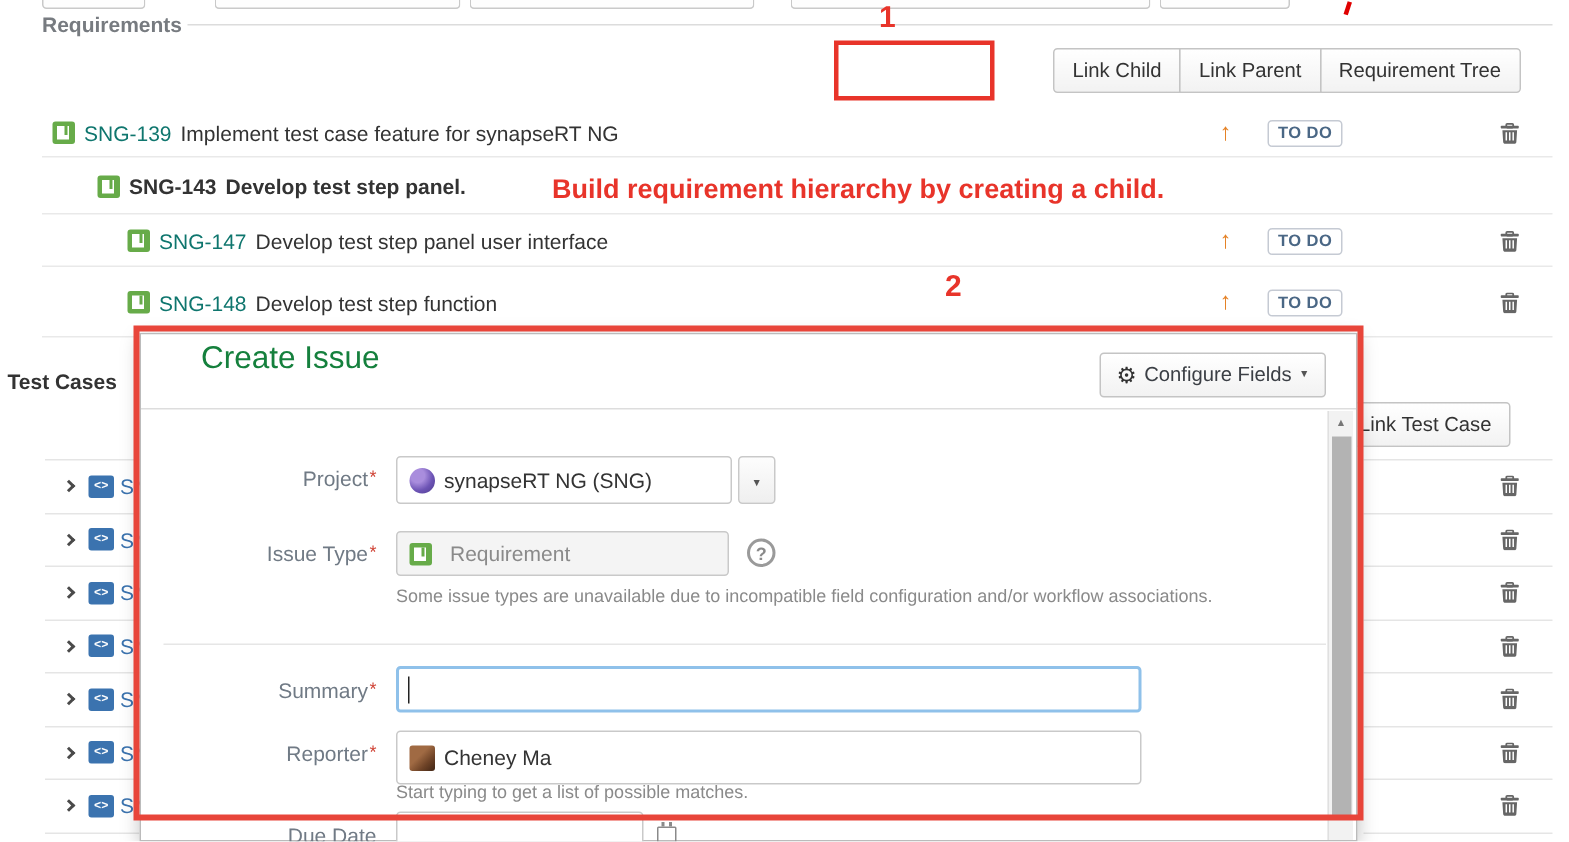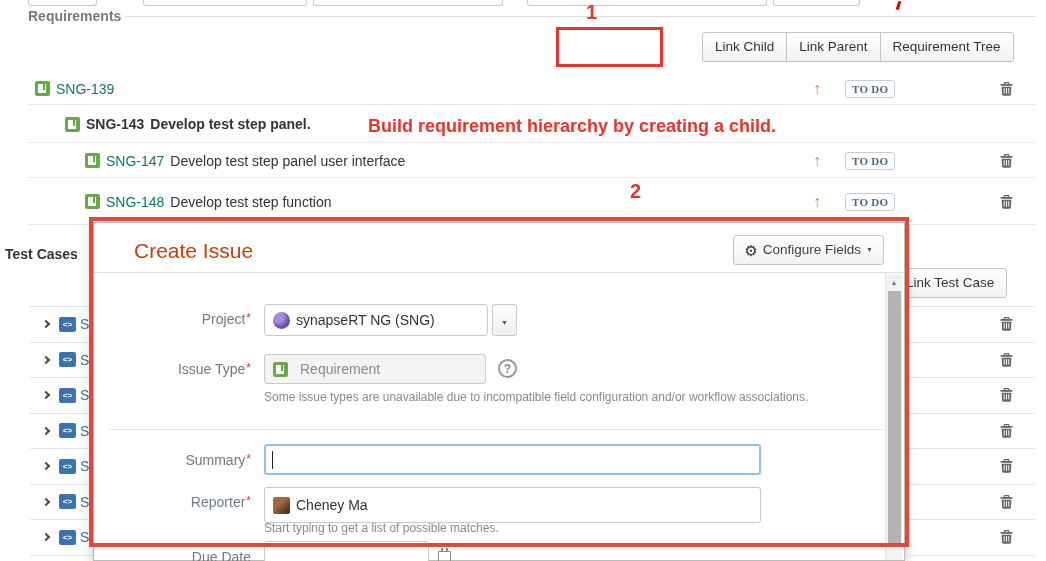--- a/index.html
+++ b/index.html
@@ -30,41 +30,41 @@
              display:flex; align-items:center; font-size:14px; }
   .req-icon { display:inline-block; width:15px; height:15px; background:#67ab49; border-radius:2px;
               position:relative; flex:0 0 auto; margin-right:6px; }
   .req-icon::after { content:""; position:absolute; left:3px; top:3px; width:8px; height:9px; background:#fff; }
   .req-icon::before { content:""; position:absolute; left:8px; top:3px; width:2px; height:6px; background:#67ab49; z-index:1; }
   .req-key { color:#0f766e; text-decoration:none; margin-right:6px; cursor:pointer; }
   .req-sum { color:#333; }
   .row-bold .req-key, .row-bold .req-sum { font-weight:bold; color:#333; }
   .prio-up { position:absolute; left:785px; color:#e58226; font-weight:bold; font-size:16px; line-height:1; }
   .lozenge { position:absolute; left:817px; font-size:11px; font-weight:bold; color:#4a6785;
-             border:1px solid #c5cad3; border-radius:3px; background:#fff; padding:2px 6px; letter-spacing:.3px;font-family:Liberation Serif, serif; }
+             border:1px solid #c5cad3; border-radius:3px; background:#fff; padding:2px 6px; letter-spacing:.3px; }
   .trash { position:absolute; right:22px; width:13px; height:14px; cursor:pointer; }
 
   
   .tc-left { position:absolute; left:30px; top:306px; width:63px; border-top:1px solid #e5e5e5; }
   .tc-row { position:relative; height:35.5px; border-bottom:1px solid #e5e5e5; display:flex; align-items:center; }
   .tc-chevron { position:absolute; left:13px; width:6px; height:6px; border-top:2px solid #4a4a4a;
                 border-right:2px solid #4a4a4a; transform:rotate(45deg); cursor:pointer; }
   .tc-icon { position:absolute; left:29px; width:17px; height:15px; background:#3b73af; border-radius:2px;
              color:#fff; font-size:8px; font-weight:bold; text-align:center; line-height:15px;
              font-family:"Liberation Mono", monospace; }
   .tc-key { position:absolute; left:50px; color:#3b73af; font-size:14px; cursor:pointer; }
   .tc-right { position:absolute; left:909px; top:306px; width:126px; border-top:1px solid #e5e5e5; }
   .tc-right .tc-row { justify-content:flex-end; }
   .tc-right .trash { position:static; margin-right:22px; }
 
   
   .modal { position:absolute; left:93px; top:222px; width:812px; height:339px; background:#fff;
            border:1px solid #bbb; box-shadow:0 3px 12px rgba(0,0,0,.25); z-index:10; }
   .modal-header { position:absolute; left:0; top:0; right:0; height:50px; background:#fff; border-bottom:1px solid #ddd; }
-  .modal-title { position:absolute; left:40px; top:16px; font-size:21px; color:#c2410c;text-align:center; }
+  .modal-title { position:absolute; left:40px; top:4px; font-size:21px; color:#15803d;text-align:center; }
   .cfg-btn { position:absolute; right:20px; top:12px; height:30px; line-height:28px; padding:0 10px;
              font-size:13.5px; color:#3b3f45; background:linear-gradient(#ffffff,#f2f2f2);
              border:1px solid #c4c4c4; border-radius:3px; cursor:pointer; display:flex; align-items:center; gap:5px; }
   .gear { font-size:15px; line-height:1; color:#333; }
   .caret { font-size:7px; color:#555; }
 
   .f-label { position:absolute; width:157px; text-align:right; font-size:14px; color:#707a85; }
   .f-label .req-star { color:#d04437; font-size:12px; vertical-align:top; margin-left:1px; }
   .text-field { position:absolute; border:1px solid #c9c9c9; border-radius:3px; background:#fff;
                 display:flex; align-items:center; font-size:14px; color:#333; padding:0 8px; gap:6px; }
@@ -119,20 +119,21 @@
     <span class="btn">Link Parent</span>
     <span class="btn">Requirement Tree</span>
   </div>
 
   <div class="ann" style="left:586px;top:1px;font-size:20px">1</div>
   <div class="ann-box" style="left:556px;top:27px;width:107px;height:40px"></div>
 
   <div class="req-row" style="top:73px;height:32px;padding-left:7px">
     <span class="req-icon"></span>
     <a class="req-key">SNG-139</a>
+    <span class="req-sum">Implement test case feature for synapseRT NG</span>
     <span class="prio-up">↑</span>
     <span class="lozenge">TO DO</span>
     <span class="trash">
       <svg width="13" height="14" viewBox="0 0 13 14">
           <rect x="4.2" y="0.6" width="4.6" height="2.4" rx="0.6" fill="none" stroke="#666" stroke-width="1.2"></rect>
           <rect x="0.5" y="1.9" width="12" height="1.8" rx="0.5" fill="#666"></rect>
           <path d="M1.6 4.8h9.8l-.5 7.8c0 .7-.6 1.2-1.3 1.2H3.4c-.7 0-1.2-.5-1.3-1.2z" fill="#666"></path>
           <path d="M4.2 6.2v5.4M6.5 6.2v5.4M8.8 6.2v5.4" stroke="#fff" stroke-width="1"></path>
         </svg>
     </span>

